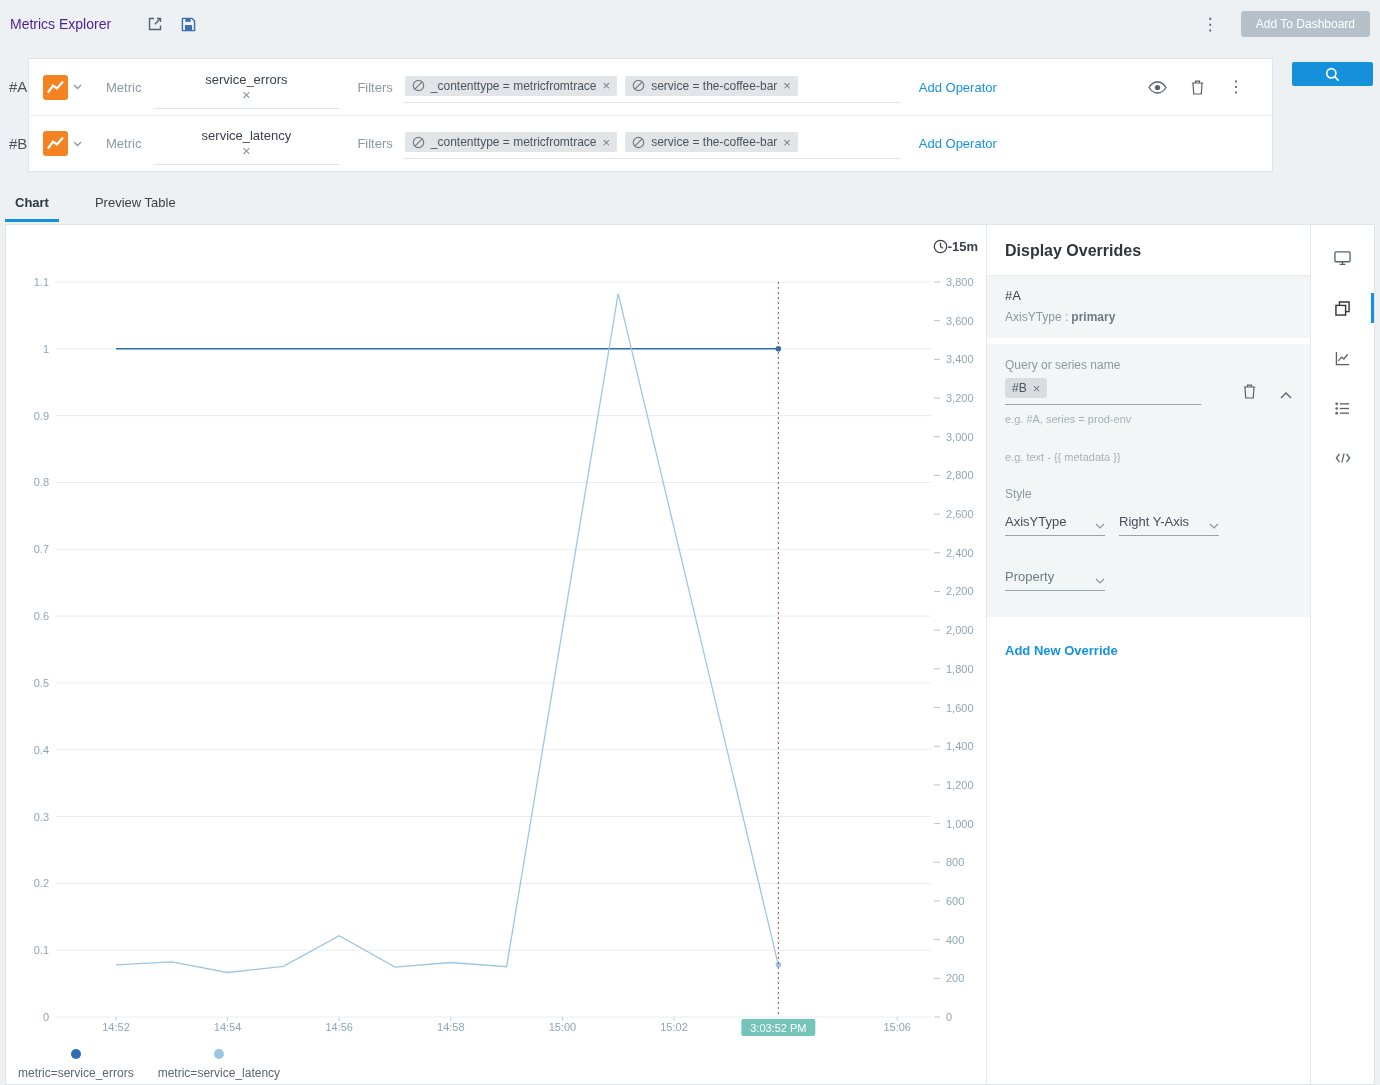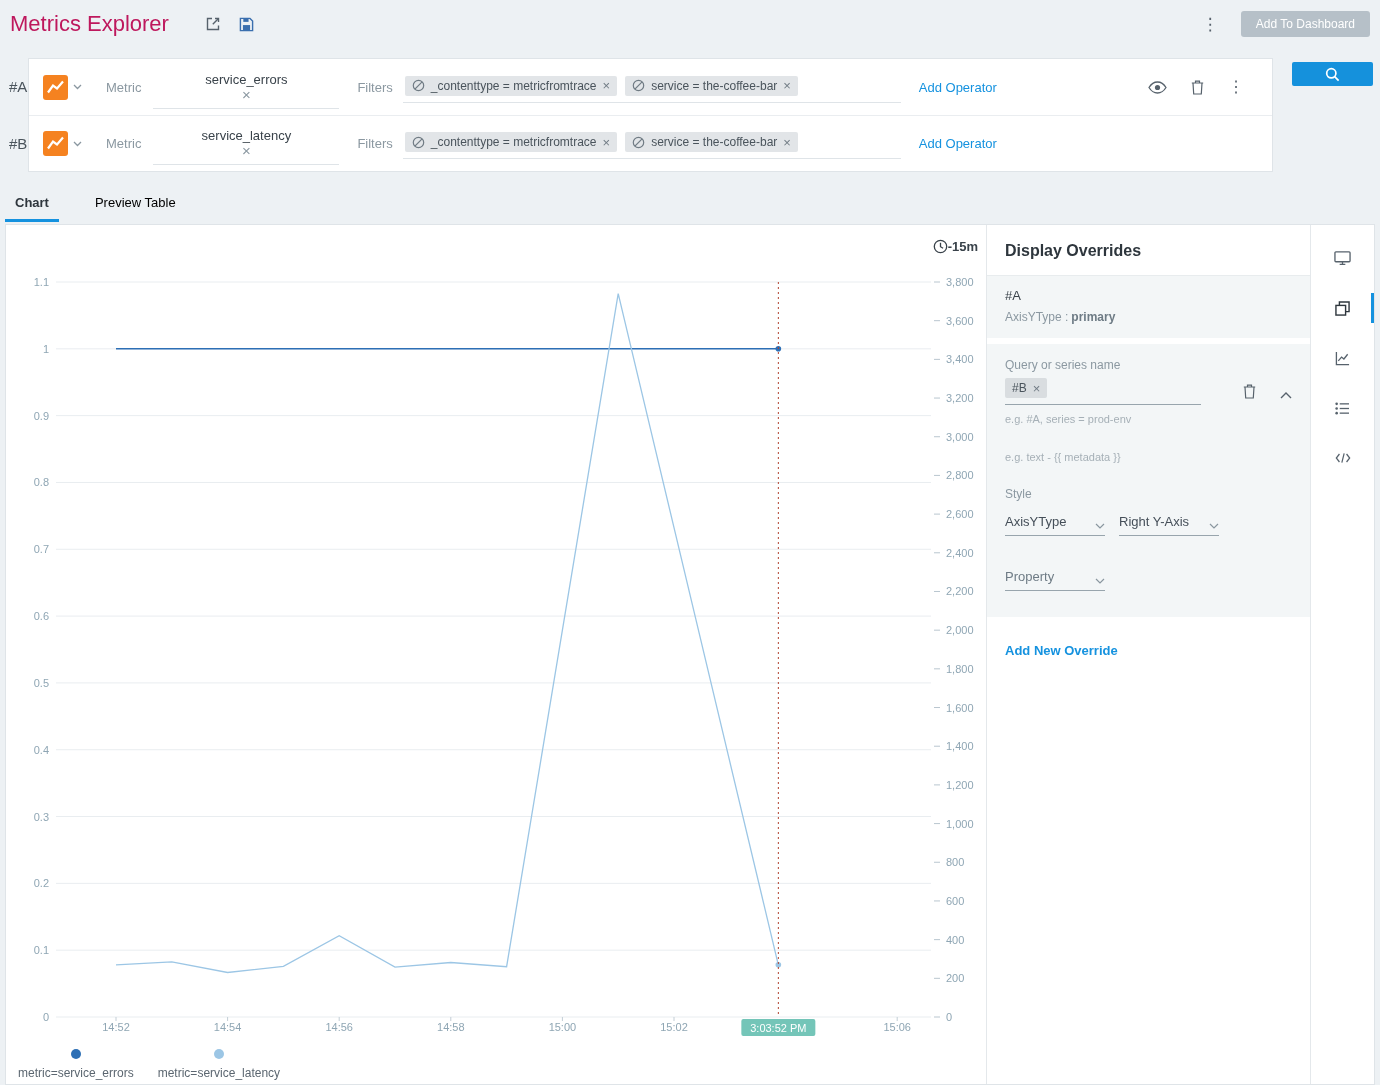--- a/index.html
+++ b/index.html
@@ -8,21 +8,21 @@
     background:#edf1f4;
     font-family:"Liberation Sans", sans-serif;
     color:#39424a;
     overflow:hidden;
     position:relative;
   }
   svg text { font-family:"Liberation Sans", sans-serif; }
 
   
   .topbar { position:absolute; top:0; left:0; right:0; height:48px; display:flex; align-items:center; padding:0 10px; }
-  .title { font-size:22px; font-weight:400; color:#be185d; margin-right:36px; }
+  .title { font-size:14px; font-weight:400; color:#4c1d95; margin-right:36px; }
   .hicon { display:inline-flex; align-items:center; margin-right:18px; cursor:pointer; }
   .topbar-right { margin-left:auto; display:flex; align-items:center; gap:22px; }
   .kebab { font-size:17px; color:#57626c; cursor:pointer; line-height:1; letter-spacing:0; }
   .add-dash-btn { background:#b6c0c8; color:#fff; border:none; border-radius:3px; font-size:12px; height:26px; padding:0 15px; font-family:"Liberation Sans",sans-serif; cursor:pointer; }
 
   
   .row-ids { position:absolute; top:58px; left:9px; }
   .row-id { height:57px; line-height:57px; font-size:15px; color:#4a545c; }
   .query-card { position:absolute; top:58px; left:28px; width:1245px; background:#fff; border:1px solid #dfe4e8; }
   .query-row { position:relative; display:flex; align-items:center; height:56px; padding:0 14px; }
@@ -38,21 +38,21 @@
   .chip { display:inline-flex; align-items:center; gap:6px; background:#e2e5e8; border-radius:2px; padding:3px 7px; font-size:12px; color:#4a545c; white-space:nowrap; }
   .chip-x { color:#707b84; font-size:13px; cursor:pointer; line-height:1; }
   .add-op { font-size:13px; color:#1592df; margin-left:18px; cursor:pointer; text-decoration:none; white-space:nowrap; }
   .row-actions { position:absolute; right:28px; top:0; height:56px; display:flex; align-items:center; gap:24px; }
   .row-actions .kebab { font-size:16px; }
   .act-ic { display:inline-flex; cursor:pointer; }
   .search-btn { position:absolute; top:62px; left:1292px; width:81px; height:24px; background:#1591dc; border:none; border-radius:2px; display:flex; align-items:center; justify-content:center; cursor:pointer; }
 
   
   .tabs { position:absolute; top:186px; left:5px; display:flex; gap:26px; }
-  .tab { font-size:13px; padding:9px 10px 9px; cursor:pointer; color:#000000; }
+  .tab { font-size:13px; padding:9px 10px 9px; cursor:pointer; color:#404040; }
   .tab.active { color:#2e363d; font-weight:700; border-bottom:3px solid #1592df; }
 
   
   .content { position:absolute; top:224px; left:5px; width:1370px; height:861px; background:#fff; border:1px solid #dfe4e8; display:flex; }
   .chart-panel { width:980px; position:relative; flex:none; }
   .time-range { position:absolute; top:14px; right:8px; display:flex; align-items:center; font-size:13px; font-weight:700; color:#39424a; cursor:pointer; z-index:2; }
   #chart-svg { position:absolute; top:0; left:0; }
   .legend { position:absolute; top:824px; left:12px; display:flex; gap:24px; align-items:center; }
   .legend-item { display:flex; align-items:center; gap:7px; font-size:12px; color:#5b6670; cursor:pointer;flex-direction:column; }
   .dot { width:10px; height:10px; border-radius:50%; display:inline-block; }

